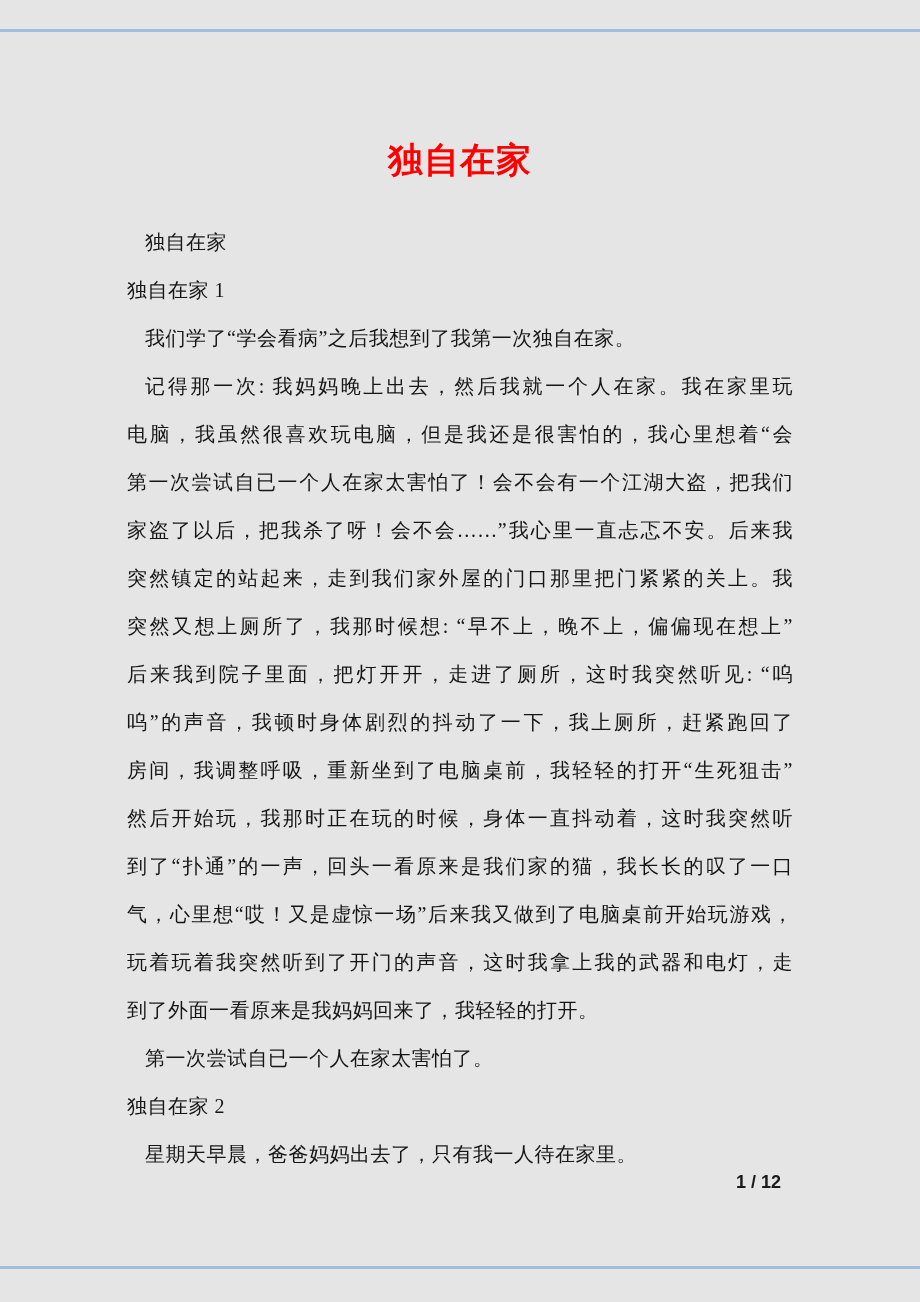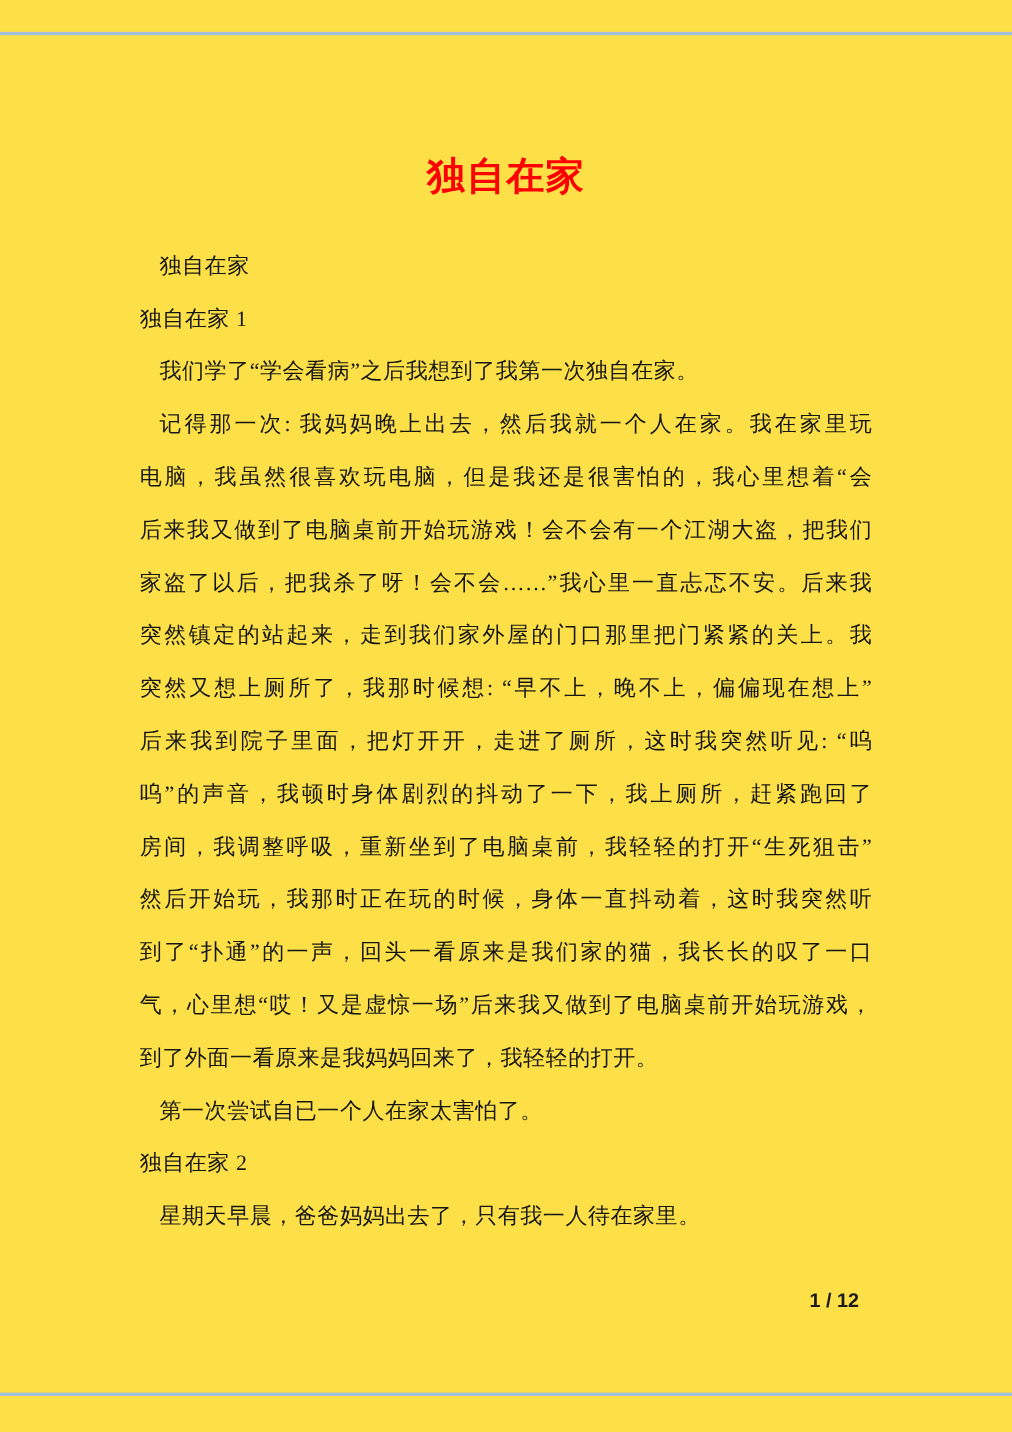--- a/index.html
+++ b/index.html
@@ -4,21 +4,21 @@
 <style>
   html, body {
     margin: 0;
     padding: 0;
     background: #ffffff;
   }
   .page {
     position: relative;
     width: 920px;
     height: 1302px;
-    background: #fde047;
+    background: #e5e5e5;
     overflow: hidden;
     font-family: "Liberation Serif", "DejaVu Serif", serif;
   }
   .rule {
     position: absolute;
     left: 0;
     right: 0;
     height: 3px;
   }
   .rule-top { top: 29px; }
@@ -75,30 +75,31 @@
   <div class="rule rule-top" style="background: rgb(162, 190, 221);"></div>
 
   <h1 class="doc-title" style="color: rgb(255, 0, 0);">独自在家</h1>
 
   <div class="doc-body" id="doc-body">
       <div class="line indent">独自在家</div>
       <div class="line">独自在家 1</div>
       <div class="line indent">我们学了“学会看病”之后我想到了我第一次独自在家。</div>
       <div class="line full indent">记得那一次: 我妈妈晚上出去，然后我就一个人在家。我在家里玩</div>
       <div class="line full">电脑，我虽然很喜欢玩电脑，但是我还是很害怕的，我心里想着“会</div>
-      <div class="line full">后来我又做到了电脑桌前开始玩游戏！会不会有一个江湖大盗，把我们</div>
+      <div class="line full">第一次尝试自已一个人在家太害怕了！会不会有一个江湖大盗，把我们</div>
       <div class="line full">家盗了以后，把我杀了呀！会不会……”我心里一直忐忑不安。后来我</div>
       <div class="line full">突然镇定的站起来，走到我们家外屋的门口那里把门紧紧的关上。我</div>
       <div class="line full">突然又想上厕所了，我那时候想: “早不上，晚不上，偏偏现在想上”</div>
       <div class="line full">后来我到院子里面，把灯开开，走进了厕所，这时我突然听见: “呜</div>
       <div class="line full">呜”的声音，我顿时身体剧烈的抖动了一下，我上厕所，赶紧跑回了</div>
       <div class="line full">房间，我调整呼吸，重新坐到了电脑桌前，我轻轻的打开“生死狙击”</div>
       <div class="line full">然后开始玩，我那时正在玩的时候，身体一直抖动着，这时我突然听</div>
       <div class="line full">到了“扑通”的一声，回头一看原来是我们家的猫，我长长的叹了一口</div>
       <div class="line full">气，心里想“哎！又是虚惊一场”后来我又做到了电脑桌前开始玩游戏，</div>
+      <div class="line full">玩着玩着我突然听到了开门的声音，这时我拿上我的武器和电灯，走</div>
       <div class="line">到了外面一看原来是我妈妈回来了，我轻轻的打开。</div>
       <div class="line indent">第一次尝试自已一个人在家太害怕了。</div>
       <div class="line">独自在家 2</div>
       <div class="line indent">星期天早晨，爸爸妈妈出去了，只有我一人待在家里。</div>
     </div>
 
   <div class="page-footer">1 / 12</div>
 
   <div class="rule rule-bottom" style="background: rgb(162, 190, 221);"></div>
 </div>

